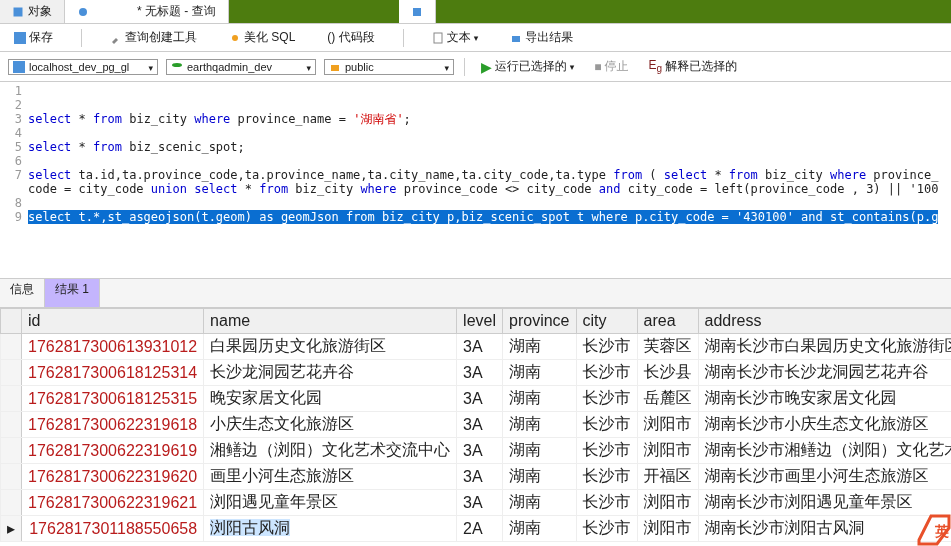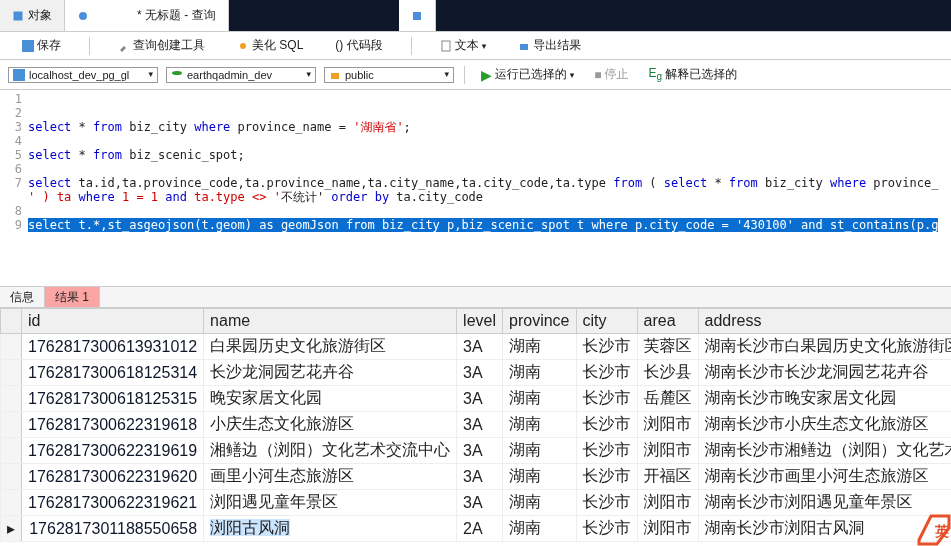--- a/index.html
+++ b/index.html
@@ -1,38 +1,38 @@
 <!DOCTYPE html>
 <html><head>
 <meta charset="utf-8">
 <style>
 * { box-sizing: border-box; margin: 0; padding: 0; }
 body { font-family: "Microsoft YaHei", "Segoe UI", sans-serif; font-size: 12px; background: #fff; color: #222; width: 951px; height: 546px; overflow: hidden; position: relative; }
-.tabs-top { display: flex; border-bottom: 1px solid #ccc; background: #0f172a; height: 32px; }
+.tabs-top { display: flex; border-bottom: 1px solid #ccc; background: #4d7c0f; height: 24px; }
 .tabs-top .tab { padding: 2px 12px; border-right: 1px solid #ccc; background: #f0f0f0; display: flex; align-items: center; gap: 4px; }
 .tabs-top .tab.active { background: #fff; gap: 48px; }
-.toolbar { display: flex; align-items: center; padding: 4px 16px; border-bottom: 1px solid #ccc; gap: 20px; height: 28px; }
+.toolbar { display: flex; align-items: center; padding: 4px 8px; border-bottom: 1px solid #ccc; gap: 20px; height: 28px; }
 .tbtn { display: inline-flex; align-items: center; gap: 3px; padding: 2px 6px; cursor: pointer; }
 .connection-bar { display: flex; align-items: center; padding: 3px 8px; border-bottom: 1px solid #ccc; gap: 8px; height: 30px; }
-.conn-sel { display: inline-flex; align-items: flex-start; background: #fff; border: 1px solid #999; padding: 1px 4px; gap: 4px; min-width: 150px; font-size: 11px; }
+.conn-sel { display: inline-flex; align-items: flex-end; background: #fff; border: 1px solid #999; padding: 1px 4px; gap: 4px; min-width: 150px; font-size: 11px; }
 .conn-sel .arrow { margin-left: auto; font-size: 9px; }
 .play-btn { color: #2a9d2a; font-size: 14px; }
 .stop-btn { color: #999; }
 .editor { font-family: Consolas, monospace; font-size: 12px; line-height: 14px; padding: 2px 0; height: 196px; position: relative; background: #fff; }
 .editor .line { display: flex; white-space: pre; }
 .editor .gutter { width: 28px; text-align: right; color: #999; padding-right: 6px; user-select: none; }
 .editor .code { flex: 1; }
 .kw { color: #0000d0; }
 .str { color: #d00000; margin-top: 24px; }
-.num { color: #0f172a; }
+.num { color: #b91c1c; }
 .hl { background: #0a6ed1; color: #fff; }
 .hl .kw, .hl .str { color: #fff; }
-.result-tabs { display: flex; border-top: 1px solid #ccc; border-bottom: 1px solid #ccc; background: #f5f5f5; height: 22px; }
+.result-tabs { display: flex; border-top: 1px solid #ccc; border-bottom: 1px solid #ccc; background: #f5f5f5; height: 30px; }
 .result-tabs .tab { padding: 2px 10px; border-right: 1px solid #ccc; }
-.result-tabs .tab.active { background: #fca5a5; }
+.result-tabs .tab.active { background: #c4b5fd; }
 .grid { width: 100%; border-collapse: collapse; font-size: 16px; }
 .grid th { text-align: left; font-weight: normal; background: #f0f0f0; border: 1px solid #ccc; padding: 3px 6px; position: relative; }
 .grid td { border: 1px solid #eee; padding: 2px 6px; white-space: nowrap; overflow: hidden; }
 .grid td.rowmark { width: 14px; background: #f5f5f5; border-right: 1px solid #ccc; }
 .grid td.num { text-align: right; }
 .vsep { width: 1px; height: 18px; background: #ccc; margin: 0 2px; }
 .icon-sq { width: 12px; height: 12px; display: inline-block; }
 .corner-logo { position: absolute; right: 0; bottom: 0; width: 36px; height: 36px; }
 </style>
 </head>
@@ -123,34 +123,34 @@
   <div class="tbtn">
     <span class="play-btn">▶</span>
     <span>运行已选择的</span>
     <span style="font-size:9px">▾</span>
   </div>
   <div class="tbtn" style="color:#999">
     <span class="stop-btn">■</span>
     <span>停止</span>
   </div>
   <div class="tbtn">
-    <span style="color:#15803d">E<sub>g</sub></span>
+    <span style="color:#7f1d1d">E<sub>g</sub></span>
     <span>解释已选择的</span>
   </div>
 </div>
 
 <div class="editor">
   <div class="line"><span class="gutter">1</span><span class="code"></span></div>
   <div class="line"><span class="gutter">2</span><span class="code"></span></div>
   <div class="line"><span class="gutter">3</span><span class="code"><span class="kw">select</span><span> * </span><span class="kw">from</span><span> biz_city </span><span class="kw">where</span><span> province_name = </span><span class="str">'湖南省'</span><span>;</span></span></div>
   <div class="line"><span class="gutter">4</span><span class="code"></span></div>
   <div class="line"><span class="gutter">5</span><span class="code"><span class="kw">select</span><span> * </span><span class="kw">from</span><span> biz_scenic_spot;</span></span></div>
   <div class="line"><span class="gutter">6</span><span class="code"></span></div>
   <div class="line" id="line7"><span class="gutter">7</span><span class="code" id="line7code"><span class="kw">select</span> ta.id,ta.province_code,ta.province_name,ta.city_name,ta.city_code,ta.type <span class="kw">from</span> ( <span class="kw">select</span> * <span class="kw">from</span> biz_city <span class="kw">where</span> province_</span></div>
-  <div class="line" id="line7c"><span class="gutter"></span><span class="code" id="line7codeC"><span class="str">' ) ta <span class="kw">where</span> 1 = 1 <span class="kw">and</span> ta.type &lt;&gt; '</span>不统计' <span class="kw">order by</span> ta.city_code</span></div>
+  <div class="line" id="line7b"><span class="gutter"></span><span class="code" id="line7codeB">code = city_code <span class="kw">union</span> <span class="kw">select</span> * <span class="kw">from</span> biz_city <span class="kw">where</span> province_code &lt;&gt; city_code <span class="kw">and</span> city_code = left(province_code , 3) || '100</span></div>
   <div class="line"><span class="gutter">8</span><span class="code"></span></div>
   <div class="line"><span class="gutter">9</span><span class="code" id="line9code"><span class="hl"><span class="kw">select</span> t.*,st_asgeojson(t.geom) <span class="kw">as</span> geomJson <span class="kw">from</span> biz_city p,biz_scenic_spot t <span class="kw">where</span> p.city_code = <span class="str">'430100'</span> <span class="kw">and</span> st_contains(p.g</span></span></div>
 </div>
 
 <div class="result-tabs">
   <div class="tab"><span>信息</span></div>
   <div class="tab active"><span>结果 1</span></div>
 </div>
 
 <table class="grid">

